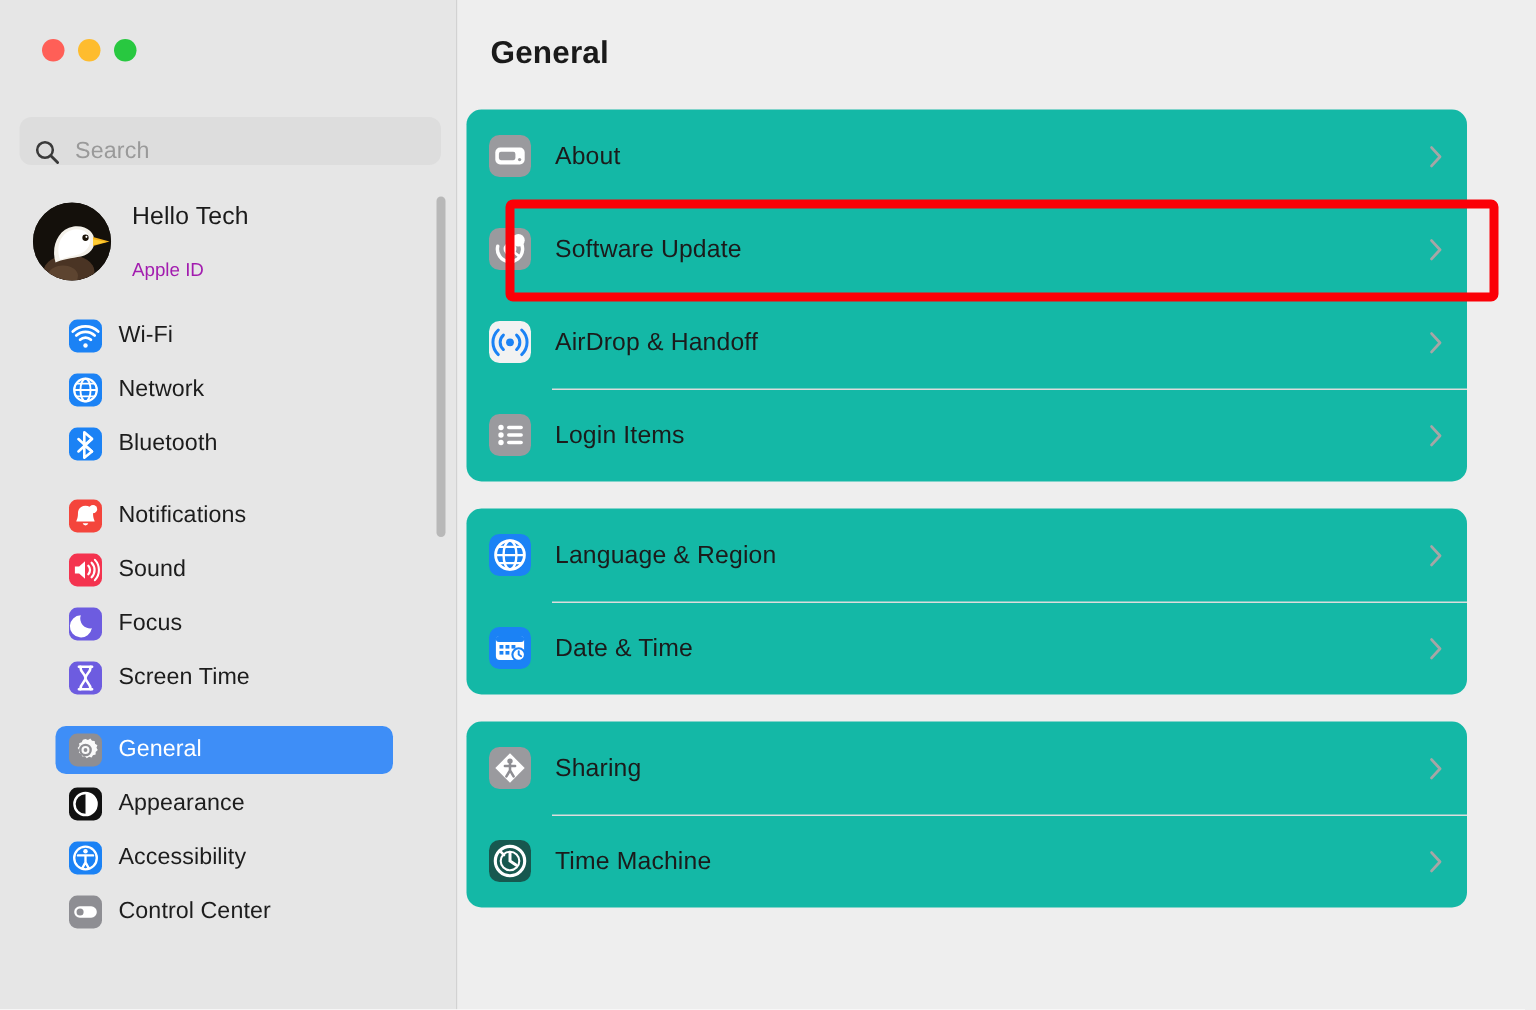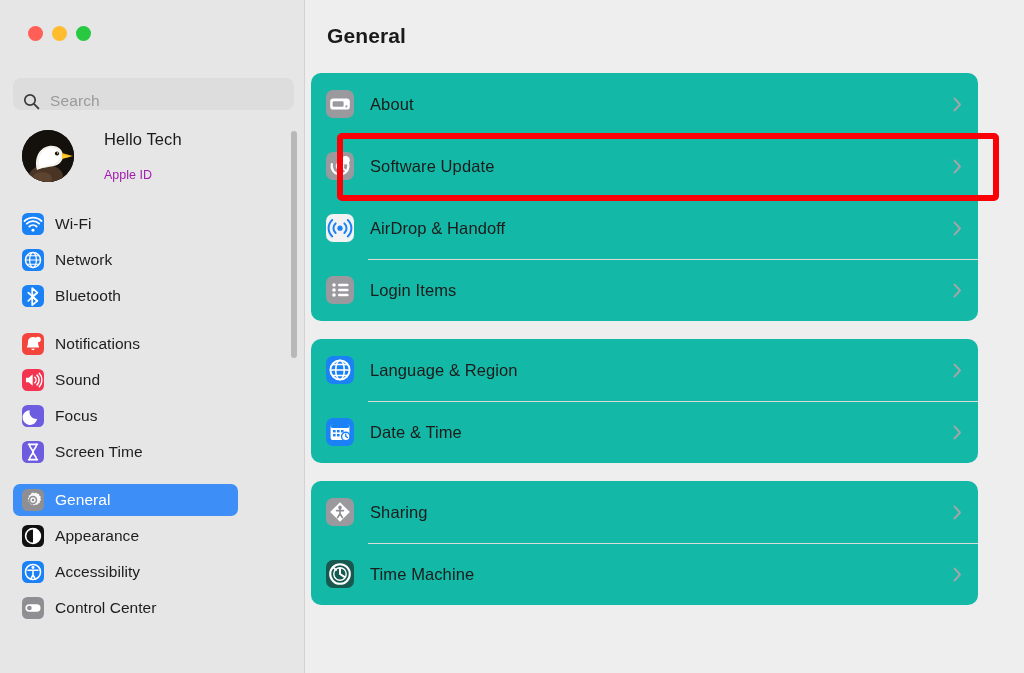--- a/index.html
+++ b/index.html
@@ -80,25 +80,24 @@
   }
 
   
   .account-row {
     position: absolute;
     top: 130px;
     left: 13px;
     width: 272px;
     height: 62px;
     display: flex;
-    align-items: flex-start;
+    align-items: center;
     border-radius: 8px;
     box-sizing: border-box;
     padding-left: 9px;
-    gap: 16px;
   }
   .avatar {
     width: 52px;
     height: 52px;
     border-radius: 50%;
     overflow: hidden;
     flex: 0 0 52px;
     margin-right: 14px;
     background: #120d09;
     position: relative;
@@ -127,20 +126,21 @@
     border-radius: 3px;
     background: #b8b8b8;
   }
 
   
   #nav {
     position: absolute;
     top: 208px;
     left: 0;
     width: 251px;
+    padding-left: 24px;
   }
   .nav-group { margin-bottom: 16px; }
   .nav-group:last-child { margin-bottom: 0; }
   .nav-item {
     height: 32px;
     margin: 0 13px 4px 13px;
     display: flex;
     align-items: center;
     border-radius: 7px;
     padding-left: 9px;

